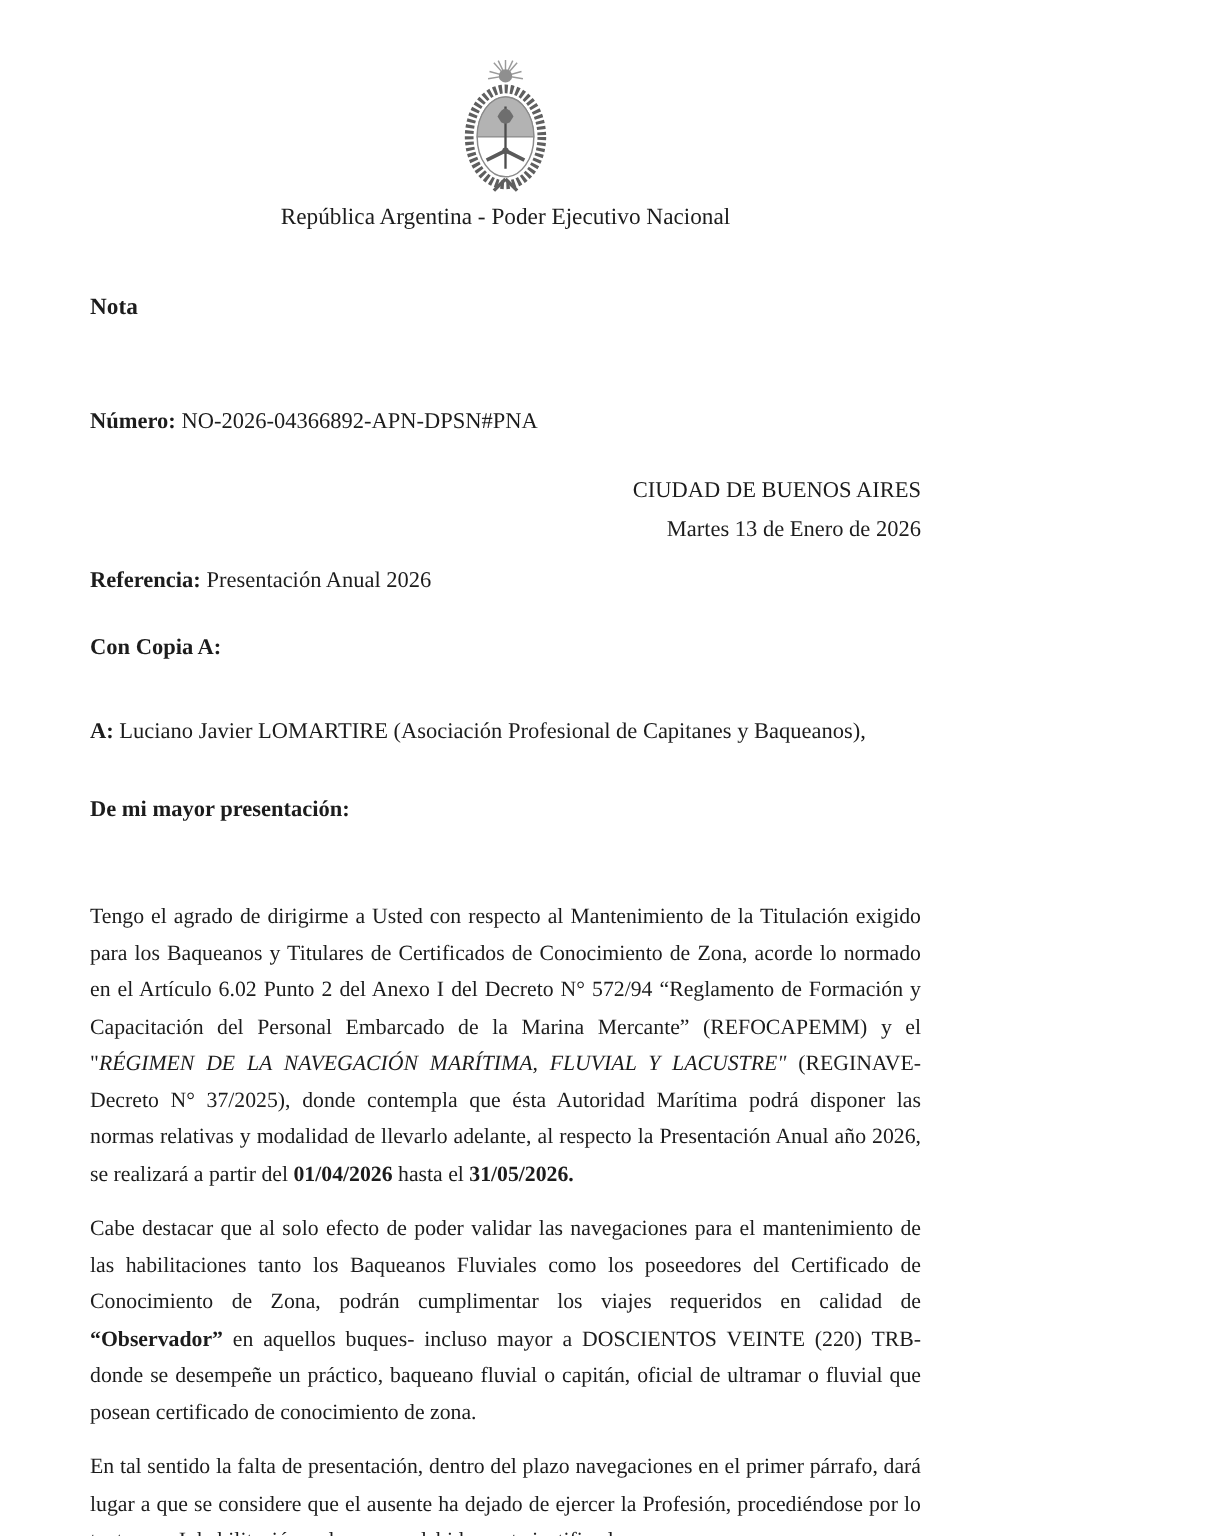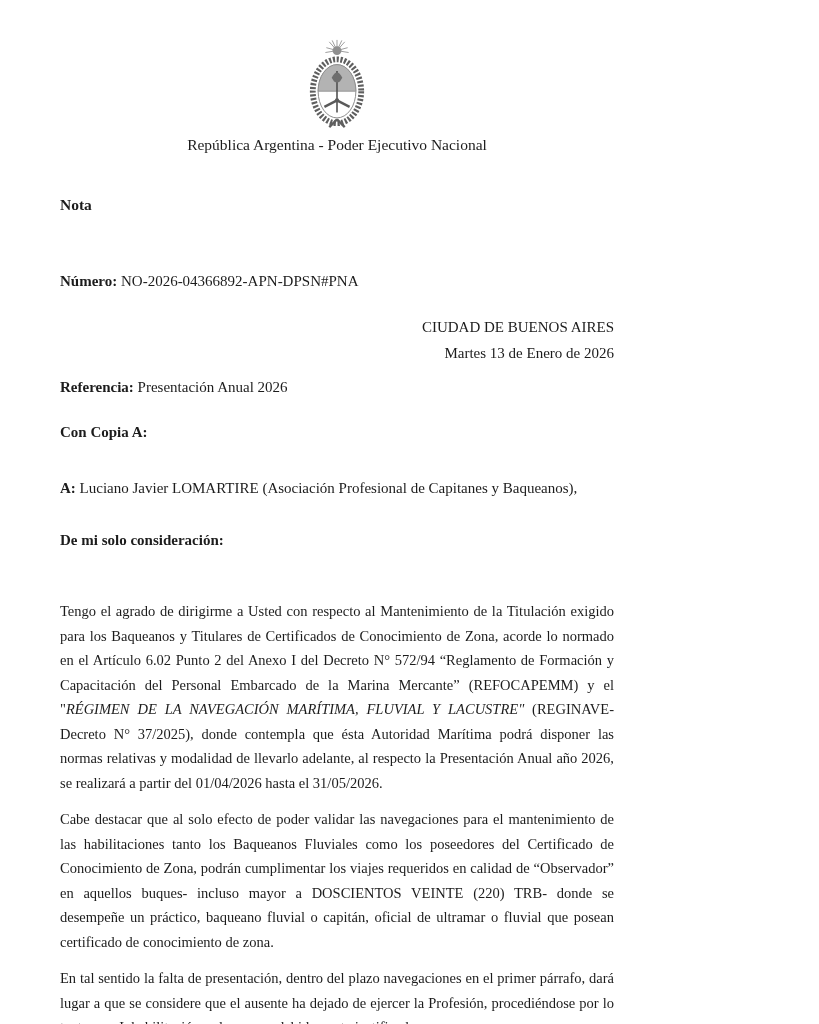--- a/index.html
+++ b/index.html
@@ -51,21 +51,21 @@
   .value { font-weight: normal; }
   .para {
     font-size: 14.5px;
     line-height: 24.5px;
     text-align: justify;
     margin: 0;
   }
   .para-1 { margin-top: 50px; }
   .para-2 { margin-top: 12px; }
   .para-3 { margin-top: 12px; }
-  .para b { font-weight: normal; }
+  .para b { font-weight: bold; }
   .para i { font-style: italic; }
 </style>
 </head>
 <body>
 
 <div class="page">
 
   <div class="crest-wrap">
     <svg width="88" height="92" viewBox="0 0 90 95" aria-hidden="true">
 
@@ -117,21 +117,21 @@
     <span class="value">Presentación Anual 2026</span>
   </div>
 
   <div class="meta-line cc-line">Con Copia A:</div>
 
   <div class="meta-line to-line">
     <span class="label">A:</span>
     <span class="value">Luciano Javier LOMARTIRE (Asociación Profesional de Capitanes y Baqueanos),</span>
   </div>
 
-  <div class="meta-line salutation-line">De mi solo consideración:</div>
+  <div class="meta-line salutation-line">De mi mayor presentación:</div>
 
   <p class="para para-1"><span>Tengo el agrado de dirigirme a Usted con respecto al Mantenimiento de la Titulación exigido para los Baqueanos y Titulares de Certificados de Conocimiento de Zona, acorde lo normado en el Artículo 6.02 Punto 2 del Anexo I del Decreto N° 572/94 “Reglamento de Formación y Capacitación del Personal Embarcado de la Marina Mercante” (REFOCAPEMM) y el "</span><i>RÉGIMEN DE LA NAVEGACIÓN MARÍTIMA, FLUVIAL Y LACUSTRE"</i><span> (REGINAVE- Decreto N° 37/2025), donde contempla que ésta Autoridad Marítima podrá disponer las normas relativas y modalidad de llevarlo adelante, al respecto la Presentación Anual año 2026, se realizará a partir del </span><b>01/04/2026</b><span> hasta el </span><b>31/05/2026.</b></p>
 
   <p class="para para-2"><span>Cabe destacar que al solo efecto de poder validar las navegaciones para el mantenimiento de las habilitaciones tanto los Baqueanos Fluviales como los poseedores del Certificado de Conocimiento de Zona, podrán cumplimentar los viajes requeridos en calidad de </span><b>“Observador”</b><span> en aquellos buques- incluso mayor a DOSCIENTOS VEINTE (220) TRB- donde se desempeñe un práctico, baqueano fluvial o capitán, oficial de ultramar o fluvial que posean certificado de conocimiento de zona.</span></p>
 
   <p class="para para-3">En tal sentido la falta de presentación, dentro del plazo navegaciones en el primer párrafo, dará lugar a que se considere que el ausente ha dejado de ejercer la Profesión, procediéndose por lo tanto a su Inhabilitación, salvo causa debidamente justificada.</p>
 
 </div>
 
 </body></html>

